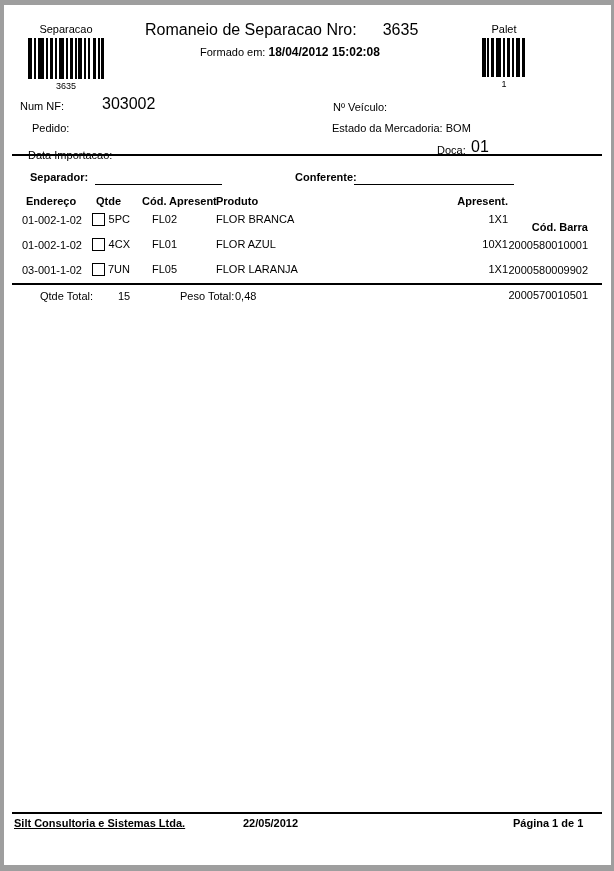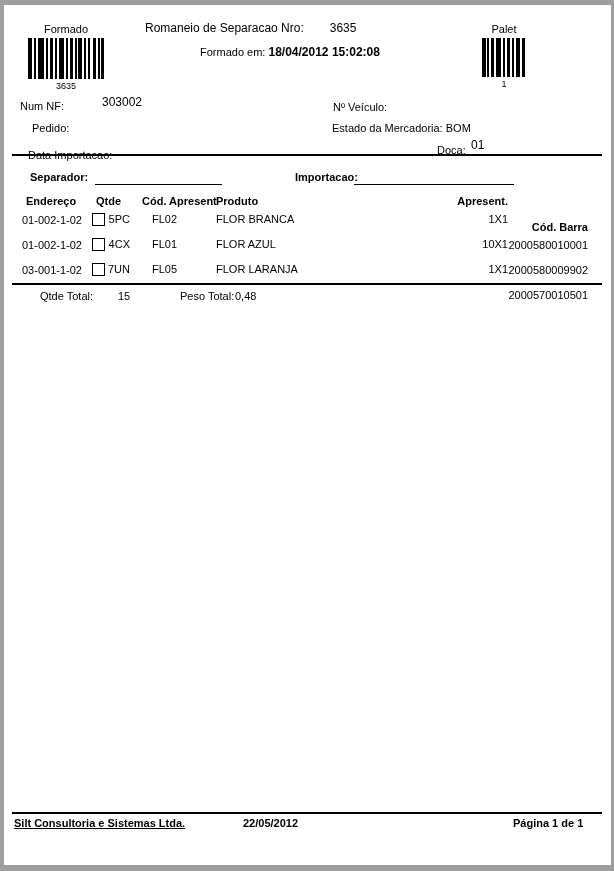--- a/index.html
+++ b/index.html
@@ -2,21 +2,21 @@
 <html><head>
 <meta charset="utf-8">
 <style>
   html,body{margin:0;padding:0;background:#fff;}
   .frame{width:614px;height:871px;box-sizing:border-box;background:#9e9e9e;padding:5px 3px 6px 4px;}
   .page{position:relative;width:100%;height:100%;background:#ffffff;color:#000;
         font-family:"Liberation Sans",sans-serif;font-size:11px;overflow:hidden;}
   .abs{position:absolute;white-space:nowrap;}
   .lbl{font-size:11px;}
   .sm{font-size:9px;}
-  .big{font-size:12px;text-align:right;}
+  .big{font-size:16px;text-align:right;}
   .md{font-size:12px;}
   .b{font-weight:bold;}
   .hline{position:absolute;height:2px;background:#000;}
   .uline{position:absolute;height:1px;background:#000;}
   .bc{position:absolute;}
   .checkbox{display:inline-block;width:11px;height:11px;border:1px solid #000;background:#fff;
             margin-left:10px;vertical-align:-2px;}
   .row{position:absolute;left:0;right:0;height:16px;}
   .cell{position:absolute;white-space:nowrap;font-size:11px;}
   .c-end{left:18px;}
@@ -29,21 +29,21 @@
   .h-qtde{left:92px;}
   .h-cod{left:138px;}
   .h-prod{left:212px;}
 </style>
 </head>
 <body>
 
 <div class="frame">
   <div class="page">
 
-    <div class="abs lbl" style="left:24px;top:18px;width:76px;text-align:center;">Formado</div>
+    <div class="abs lbl" style="left:24px;top:18px;width:76px;text-align:center;">Separacao</div>
     <svg class="bc" style="left:24px;top:33px;" width="76" height="41">
       <rect x="0" y="0" width="4" height="41"></rect>
         <rect x="6" y="0" width="2" height="41"></rect>
       <rect x="10" y="0" width="6" height="41"></rect>
         <rect x="18" y="0" width="2" height="41"></rect>
       <rect x="22" y="0" width="3" height="41"></rect>
         <rect x="27" y="0" width="2" height="41"></rect>
       <rect x="31" y="0" width="5" height="41"></rect>
         <rect x="38" y="0" width="2" height="41"></rect>
       <rect x="42" y="0" width="3" height="41"></rect>
@@ -89,21 +89,21 @@
       <span>Estado da Mercadoria:</span>
       <span>BOM</span>
     </div>
     <div class="abs lbl" style="left:433px;top:139px;">Doca:</div>
     <div class="abs big" style="left:467px;top:133px;">01</div>
 
     <div class="hline" style="left:8px;top:149px;width:590px;"></div>
 
     <div class="abs lbl b" style="left:26px;top:166px;">Separador:</div>
     <div class="uline" style="left:91px;top:179px;width:127px;"></div>
-    <div class="abs lbl b" style="left:291px;top:166px;">Importacao:</div>
+    <div class="abs lbl b" style="left:291px;top:166px;">Conferente:</div>
     <div class="uline" style="left:350px;top:179px;width:160px;"></div>
 
     <div class="row b" style="top:190px;">
       <span class="cell h-end">Endereço</span>
       <span class="cell h-qtde">Qtde</span>
       <span class="cell h-cod">Cód. Apresent</span>
       <span class="cell h-prod">Produto</span>
       <span class="cell c-apres b">Apresent.</span>
       <span class="cell c-barra b">Cód. Barra</span>
     </div>

